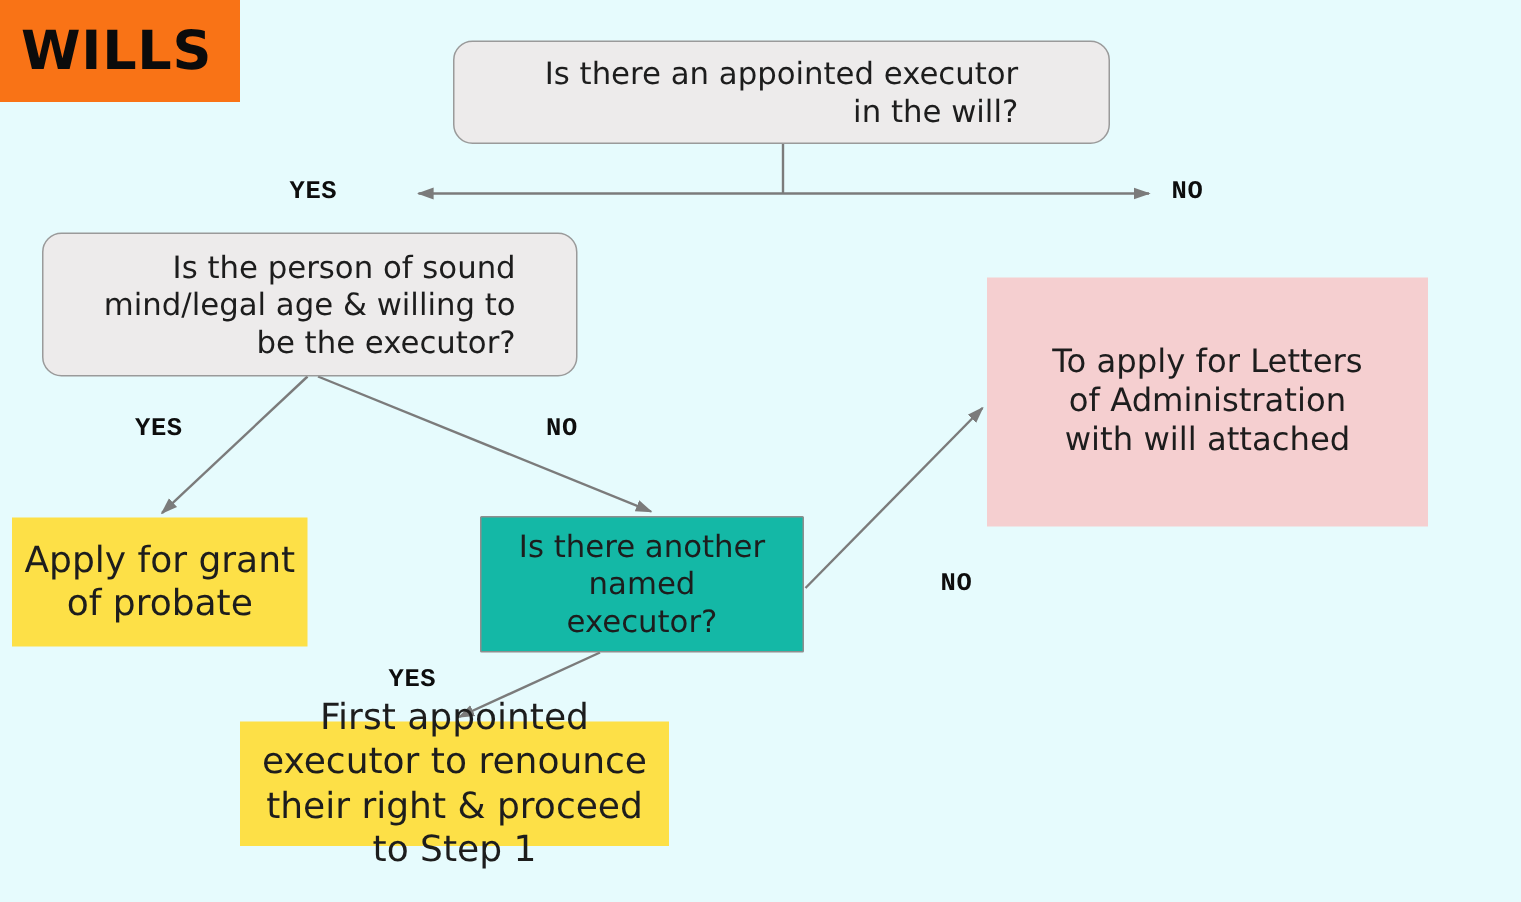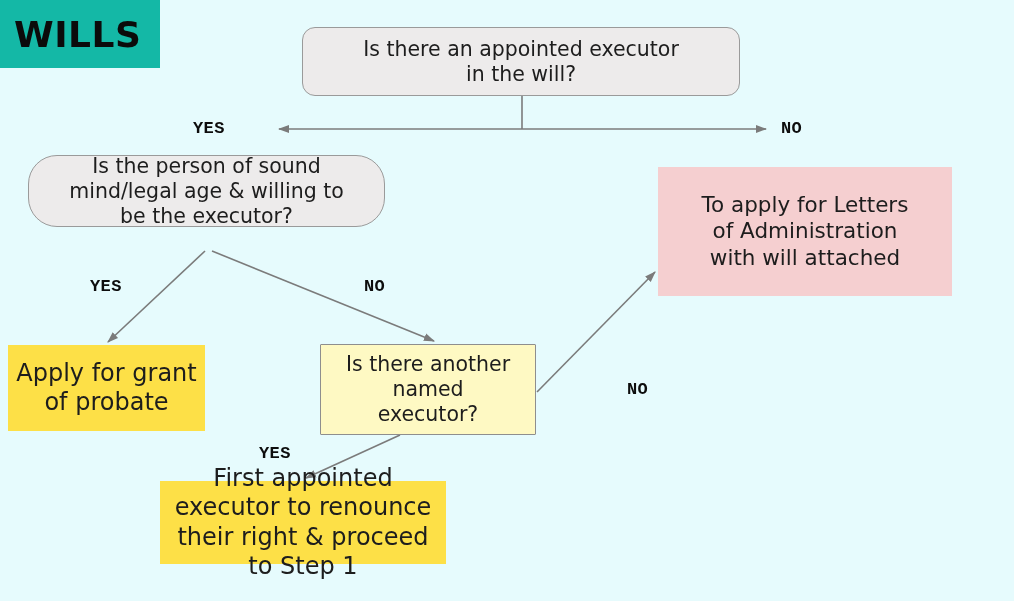--- a/index.html
+++ b/index.html
@@ -37,41 +37,42 @@
     color: #1d1d1d;
     line-height: 1.22;
     white-space: pre-line;
   }
   .title-chip {
     position: absolute;
     left: 0;
     top: 0;
     width: 160px;
     height: 68px;
-    background: #14b8a6;
+    background: #f97316;
     display: flex;
     align-items: center;
     padding-left: 14px;
     box-sizing: border-box;
   }
   .title-chip span {
     font-size: 36px;
     font-weight: 800;
     letter-spacing: 0.5px;
     color: #0b0b0b;
     font-family: "DejaVu Sans", sans-serif;
   }
   .decision-round {
     background: #edebeb;
     border: 1.6px solid #9a9a9a;
     border-radius: 13px;
     font-size: 20.5px;
+    text-align: right;
   }
   .decision-rect {
-    background: #fef9c3;
+    background: #14b8a6;
     border: 1.6px solid #8e8e8e;
     border-radius: 1px;
     font-size: 20.5px;
   }
   .outcome-green {
     background: #fde047;
     font-size: 24px;
   }
   .outcome-pink {
     background: #f5cfd0;
@@ -81,25 +82,25 @@
     position: absolute;
     font-size: 17px;
     font-weight: 800;
     color: #0d0d0d;
     letter-spacing: 0.4px;
     font-family: Liberation Mono, monospace;
   }
 
   
   #node-q1      { left: 302px; top: 27px;  width: 438px; height: 69px; }
-  #node-q2      { left: 28px;  top: 155px; width: 357px; height: 72px; border-radius: 29px; }
+  #node-q2      { left: 28px;  top: 155px; width: 357px; height: 96px; }
   #node-q3      { left: 320px; top: 344px; width: 216px; height: 91px; }
   #node-probate { left: 8px;   top: 345px; width: 197px; height: 86px; }
   #node-renounce{ left: 160px; top: 481px; width: 286px; height: 83px; }
-  #node-letters { left: 658px; top: 167px; width: 294px; height: 129px; }
+  #node-letters { left: 658px; top: 185px; width: 294px; height: 166px; }
 
   #lbl-yes-1 { left: 193px; top: 119px; }
   #lbl-no-1  { left: 781px; top: 119px; }
   #lbl-yes-2 { left: 90px;  top: 277px; }
   #lbl-no-2  { left: 364px; top: 277px; }
   #lbl-yes-3 { left: 259px; top: 444px; }
   #lbl-no-3  { left: 627px; top: 380px; }
 </style>
 </head>
 <body>

